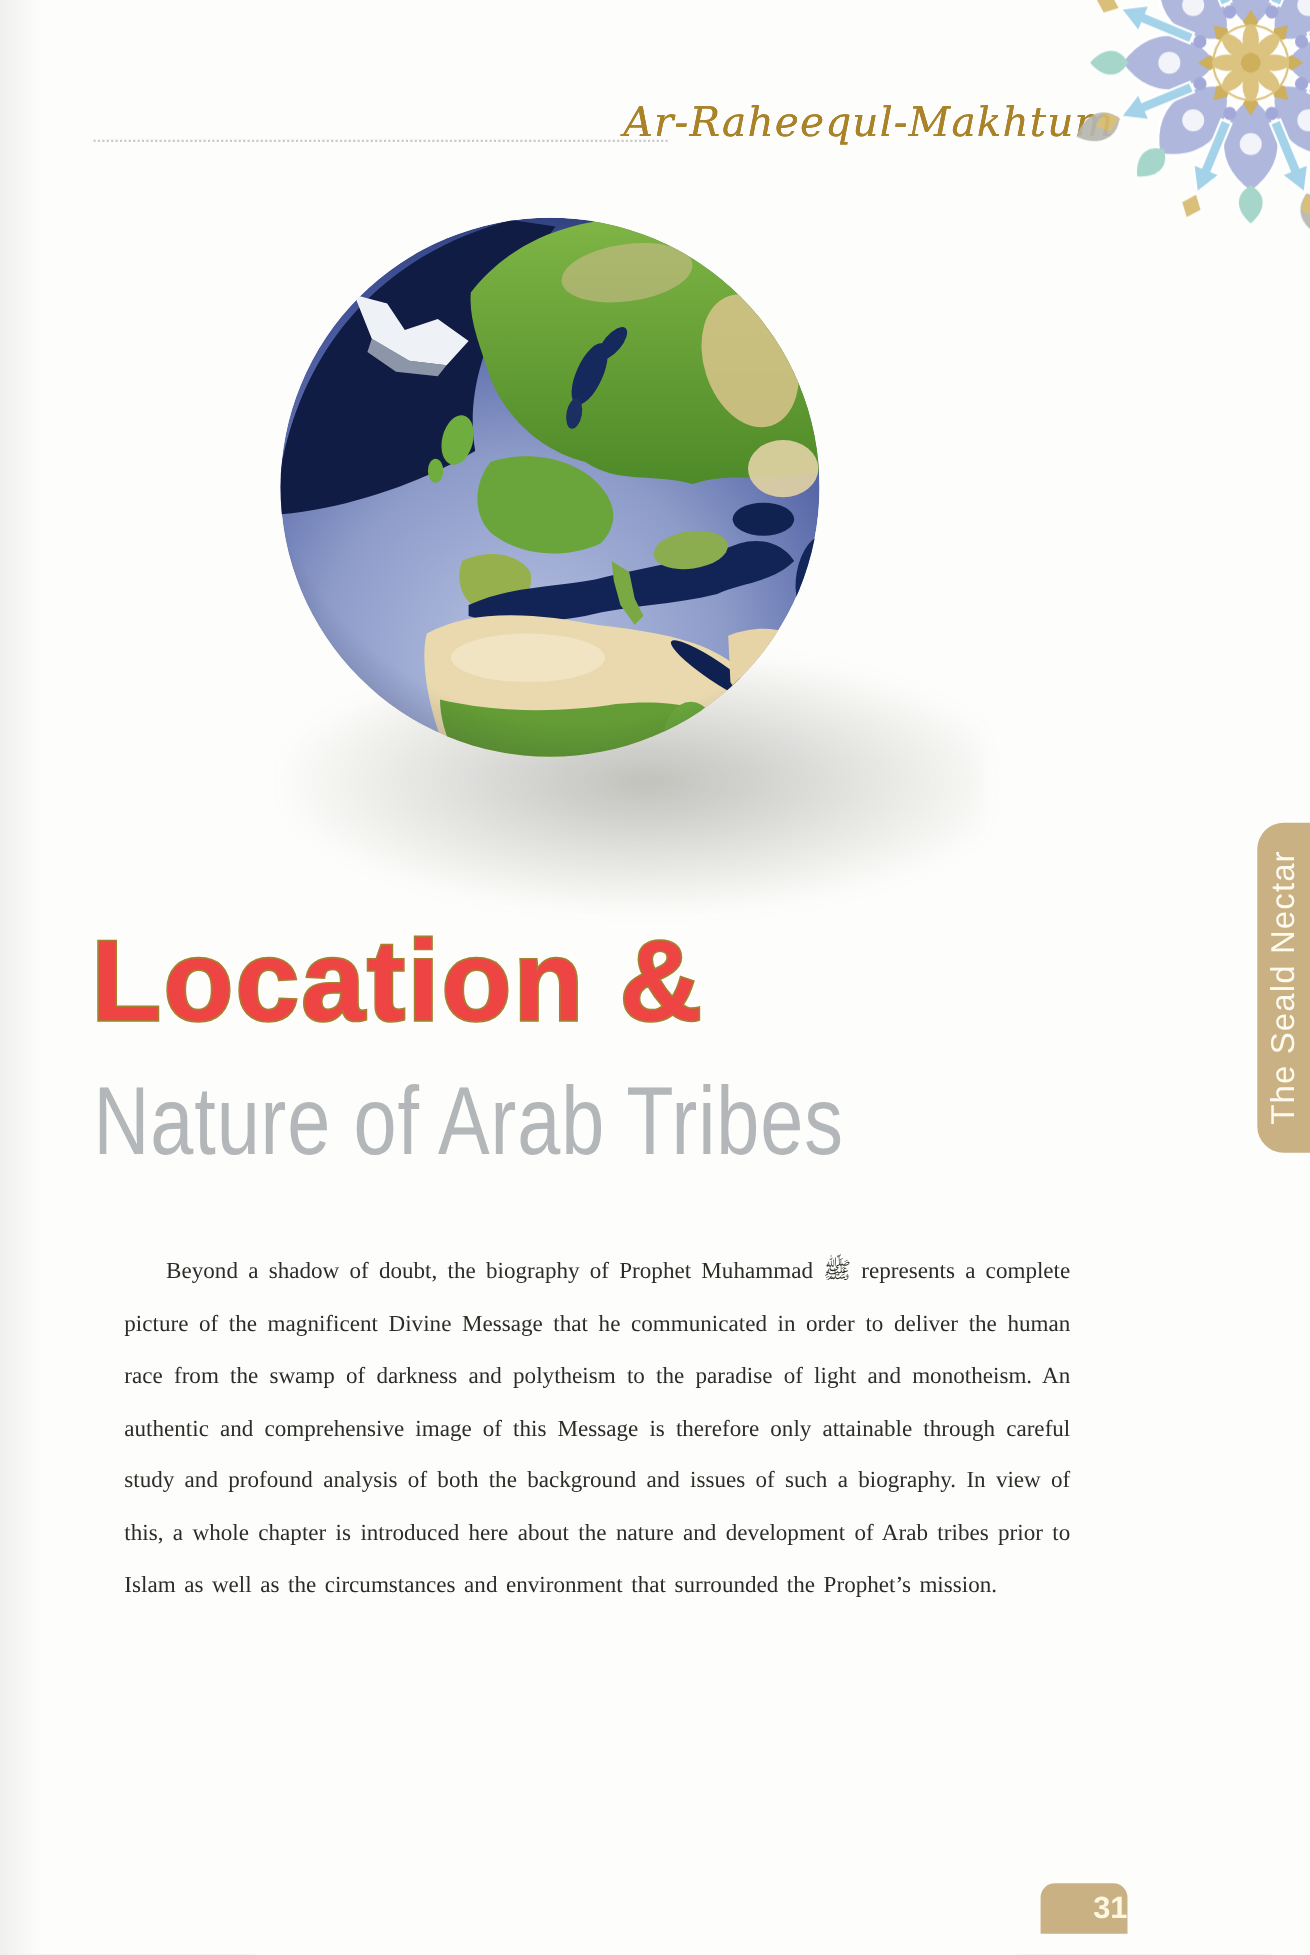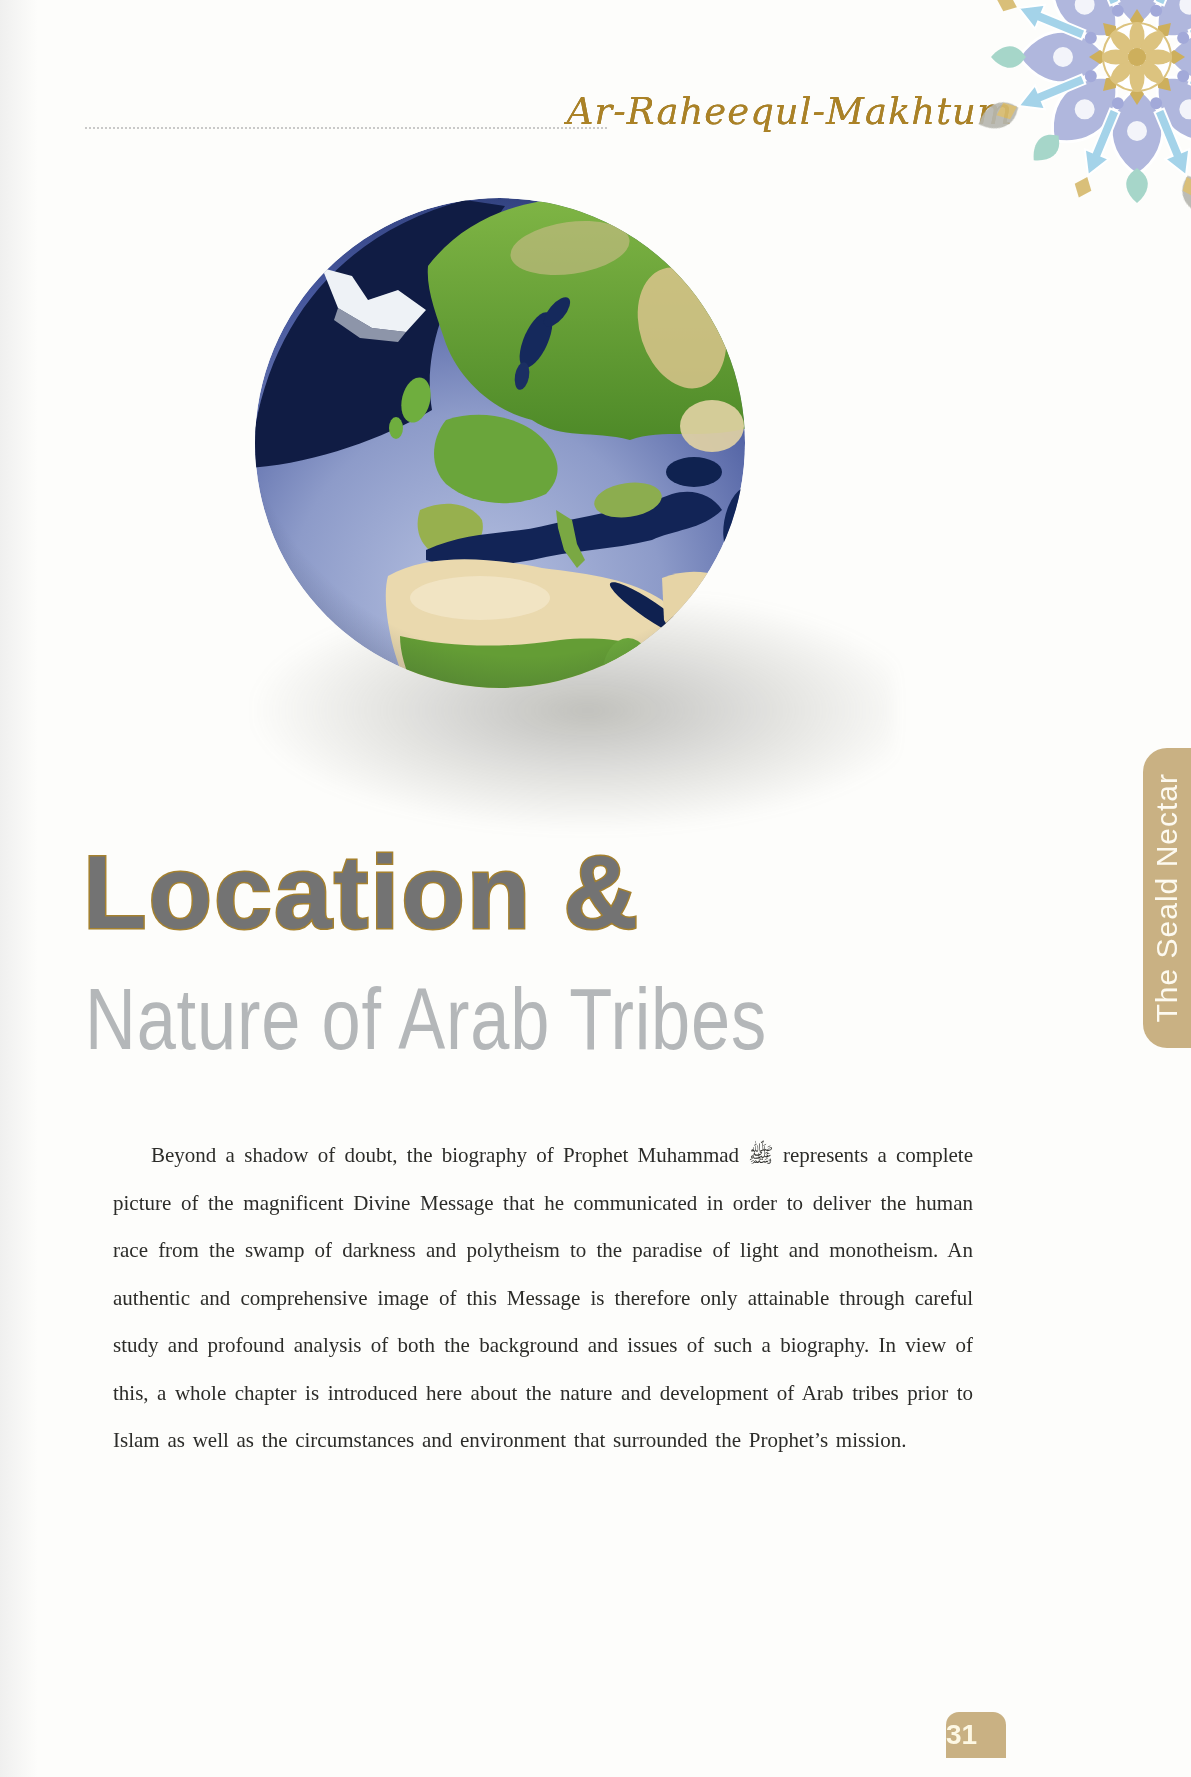--- a/index.html
+++ b/index.html
@@ -39,21 +39,21 @@
     filter:blur(7px);
   }
   .globe{position:absolute;left:230px;top:128px;width:560px;height:640px;}
   
   .chapter-title{
     position:absolute;left:83px;top:840px;
     font-family:"Liberation Sans", sans-serif;
     font-weight:bold;
     font-size:104px;
     line-height:1;
-    color:#737373;
+    color:#ef4444;
     -webkit-text-stroke:3px #a5812f;
     paint-order:stroke fill;
     letter-spacing:2px;
     white-space:nowrap;
   }
   .chapter-subtitle{
     position:absolute;left:85px;top:975px;
     font-family:"Liberation Sans", sans-serif;
     font-weight:normal;
     font-size:88px;
@@ -87,24 +87,24 @@
     font-size:21px;
     line-height:47.5px;
     color:#2c2c29;
     text-align:justify;
     text-indent:38px;
     word-spacing:2.5px;
     margin:0;
   }
   
   .page-number-badge{
-    position:absolute;left:946px;top:1712px;width:60px;height:46px;
+    position:absolute;left:946px;top:1712px;width:79px;height:46px;
     background:#c9b183;
     border-radius:13px 13px 0 0;
-    display:flex;align-items:center;justify-content:flex-start;
+    display:flex;align-items:center;justify-content:flex-end;
   }
   .page-number{
     font-family:"Liberation Sans", sans-serif;
     font-size:28px;font-weight:bold;color:#fdf8e4;
   }
 </style>
 </head>
 <body>
 
 <div class="page">

